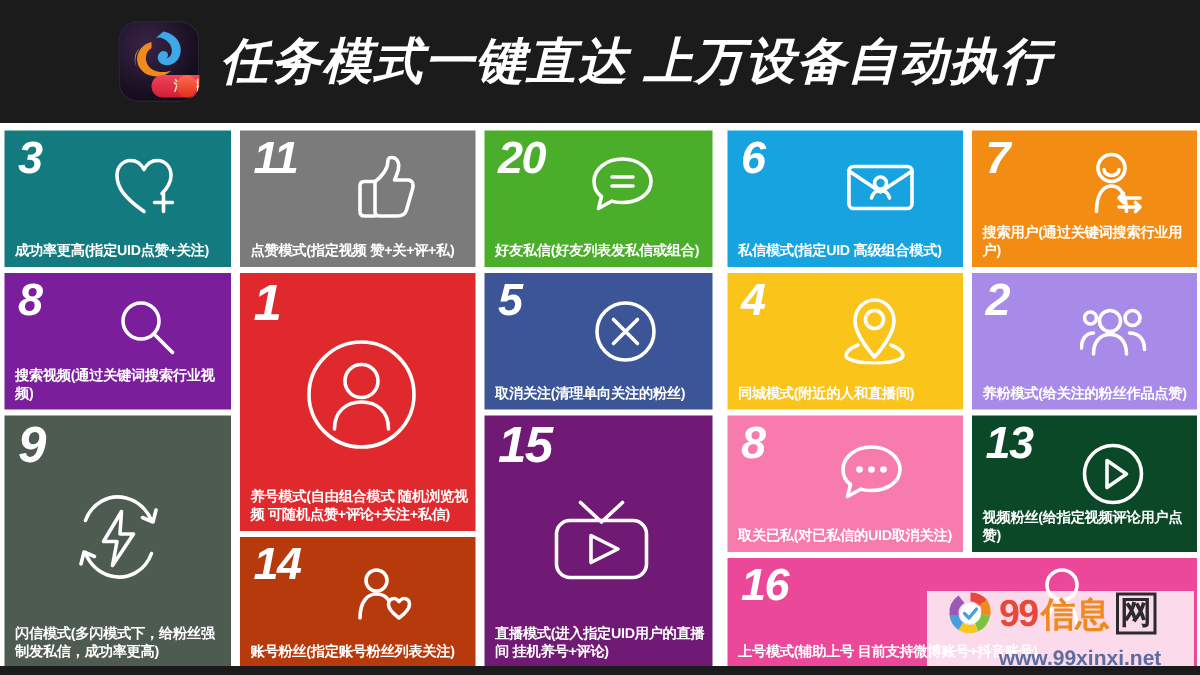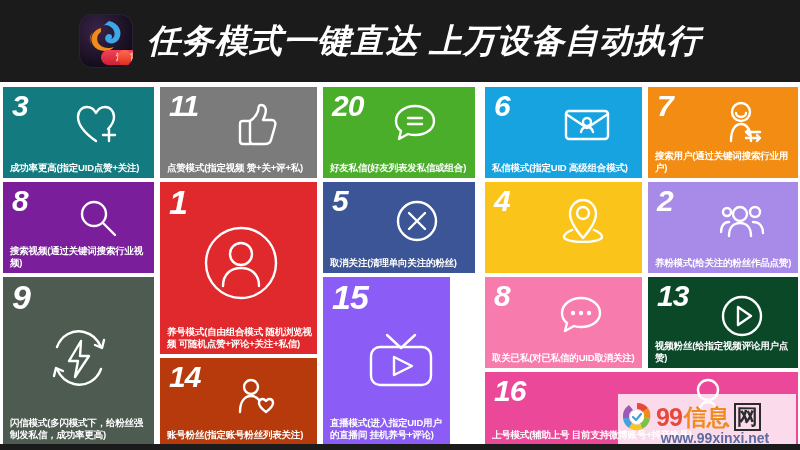--- a/index.html
+++ b/index.html
@@ -134,22 +134,22 @@
   
   .watermark {
     position: absolute;
     left: 618px;
     top: 394px;
     width: 178px;
     height: 52px;
     background: rgba(255,255,255,0.80);
     display: flex;
     flex-direction: column;
-    justify-content: flex-end;
-    padding-left: 2px;
+    justify-content: space-between;
+    padding-left: 12px;
     box-sizing: border-box;
   }
   .wm-row {
     display: flex;
     align-items: center;
     gap: 2px;
     height: 30px;
   }
   .wm-mark {
     position: relative;
@@ -306,20 +306,21 @@
       </div>
       <div class="tile" style="left: 485px; top: 100px; width: 157px; height: 91px; background: rgb(251, 196, 26);">
         <div class="tile-num">4</div>
         <div class="tile-icon" style="left: 76px; top: 15px;">
           <svg width="44" height="46" viewBox="0 0 44 46">
             <path d="M22 41 C22 41 35 27 35 17 C35 9 29 3 22 3 C15 3 9 9 9 17 C9 27 22 41 22 41 Z" stroke="#fff" fill="none" stroke-width="2.4" stroke-linecap="round" stroke-linejoin="round"></path>
             <circle cx="22" cy="16" r="6" stroke="#fff" fill="none" stroke-width="2.4" stroke-linecap="round" stroke-linejoin="round"></circle>
             <path d="M11 33 C6 35 3 37 3 40 C3 43 12 45 22 45 C32 45 41 43 41 40 C41 37 38 35 33 33" stroke="#fff" fill="none" stroke-width="2.4" stroke-linecap="round" stroke-linejoin="round"></path>
           </svg>
         </div>
+        <div class="tile-label">同城模式(附近的人和直播间)</div>
       </div>
       <div class="tile" style="left: 648px; top: 100px; width: 150px; height: 91px; background: rgb(168, 138, 232);">
         <div class="tile-num">2</div>
         <div class="tile-icon" style="left: 72px; top: 20px;">
           <svg width="46" height="38" viewBox="0 0 46 38">
             <circle cx="20" cy="12" r="7" stroke="#fff" fill="none" stroke-width="2.4" stroke-linecap="round" stroke-linejoin="round"></circle>
             <path d="M9 34 C9 25 14 21 20 21 C26 21 31 25 31 34" stroke="#fff" fill="none" stroke-width="2.4" stroke-linecap="round" stroke-linejoin="round"></path>
             <circle cx="35" cy="10" r="5" stroke="#fff" fill="none" stroke-width="2.4" stroke-linecap="round" stroke-linejoin="round"></circle>
             <path d="M33 20 C39 20 43 24 43 31" stroke="#fff" fill="none" stroke-width="2.4" stroke-linecap="round" stroke-linejoin="round"></path>
             <circle cx="7" cy="10" r="4" stroke="#fff" fill="none" stroke-width="2.4" stroke-linecap="round" stroke-linejoin="round"></circle>
@@ -334,21 +335,21 @@
           <svg width="68" height="66" viewBox="0 0 68 66">
             <path d="M12 22 C16 11 27 4 39 7 C47 9 53 15 56 22" stroke="#fff" fill="none" stroke-width="2.4" stroke-linecap="round" stroke-linejoin="round"></path>
             <path d="M50 20 L57 23 L59 15" stroke="#fff" fill="none" stroke-width="2.4" stroke-linecap="round" stroke-linejoin="round"></path>
             <path d="M56 44 C52 55 41 62 29 59 C21 57 15 51 12 44" stroke="#fff" fill="none" stroke-width="2.4" stroke-linecap="round" stroke-linejoin="round"></path>
             <path d="M18 46 L11 43 L9 51" stroke="#fff" fill="none" stroke-width="2.4" stroke-linecap="round" stroke-linejoin="round"></path>
             <path d="M36 16 L24 36 H33 L30 52 L44 31 H35 Z" stroke="#fff" fill="none" stroke-width="2.4" stroke-linecap="round" stroke-linejoin="round"></path>
           </svg>
         </div>
         <div class="tile-label">闪信模式(多闪模式下，给粉丝强制发私信，成功率更高)</div>
       </div>
-      <div class="tile" style="left: 323px; top: 195px; width: 127px; height: 168px; background: #8b5cf6;">
+      <div class="tile" style="left: 323px; top: 195px; width: 152px; height: 168px; background: #701a75;">
         <div class="tile-num big">15</div>
         <div class="tile-icon" style="left: 42px; top: 46px;">
           <svg width="72" height="66" viewBox="0 0 72 66">
             <path d="M22 12 L36 25 L50 12" stroke="#fff" fill="none" stroke-width="2.4" stroke-linecap="round" stroke-linejoin="round"></path>
             <rect x="6" y="24" width="60" height="38" rx="9" stroke="#fff" fill="none" stroke-width="2.4" stroke-linecap="round" stroke-linejoin="round"></rect>
             <path d="M29 34 L47 43 L29 52 Z" stroke="#fff" fill="none" stroke-width="2.4" stroke-linecap="round" stroke-linejoin="round"></path>
           </svg>
         </div>
         <div class="tile-label">直播模式(进入指定UID用户的直播间 挂机养号+评论)</div>
       </div>

